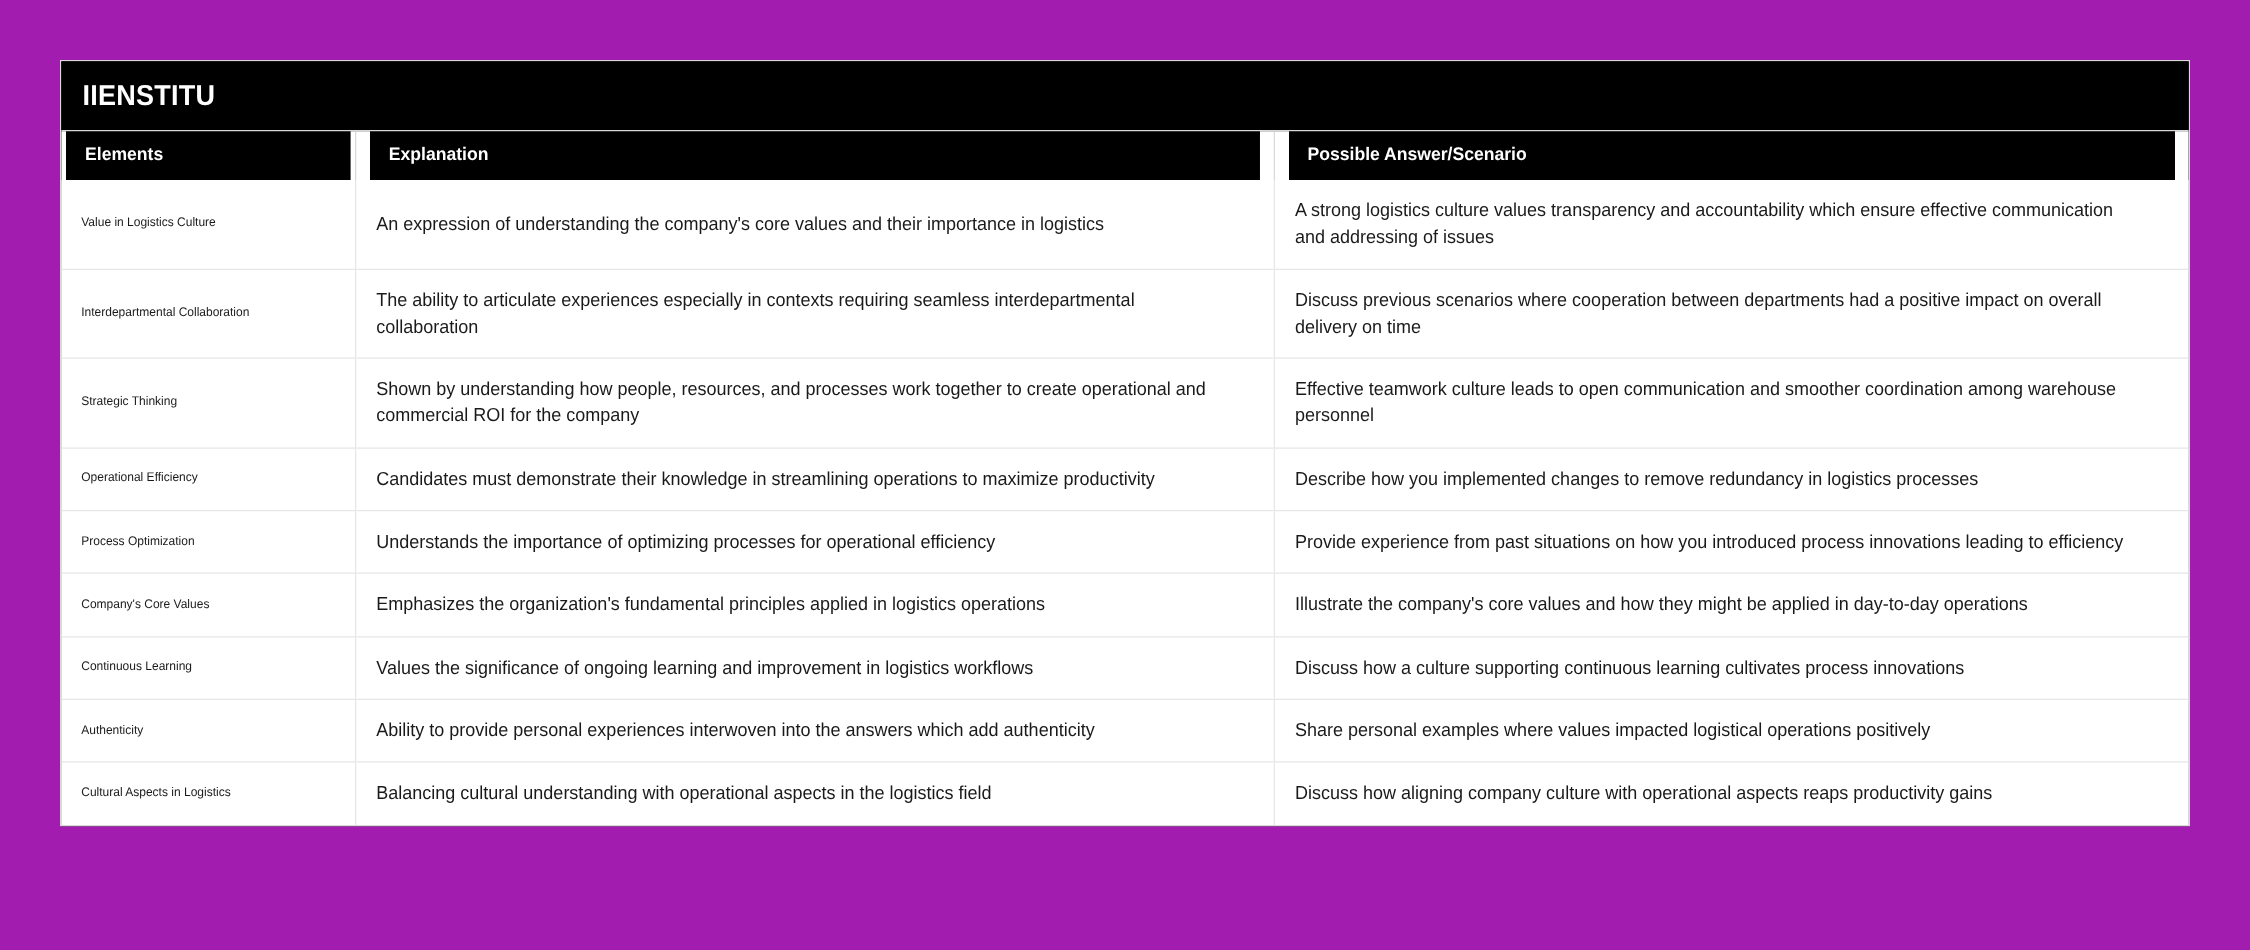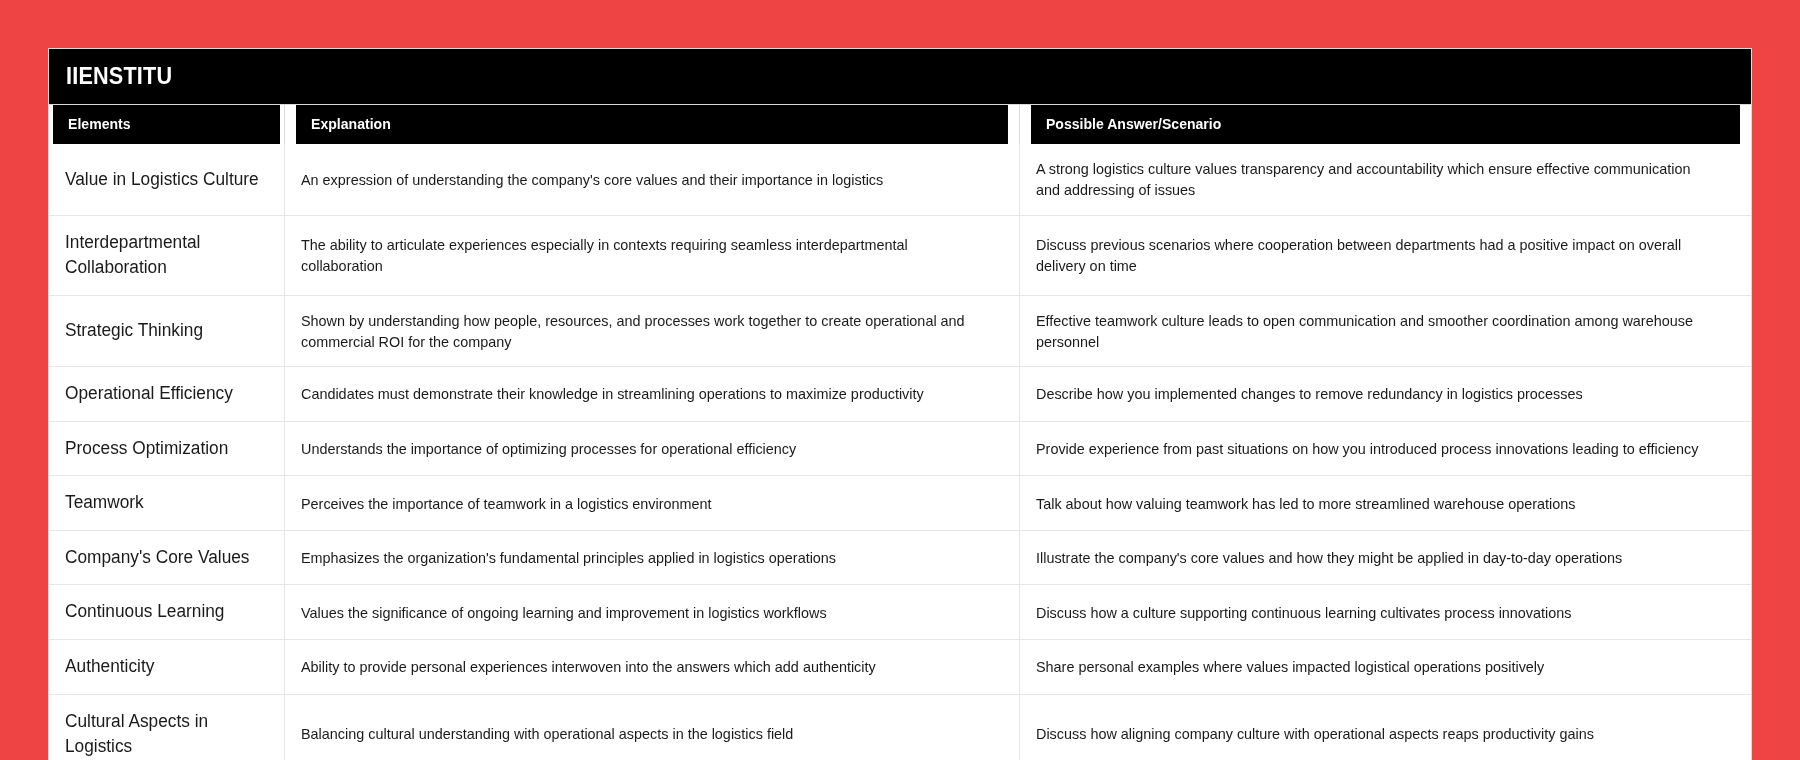--- a/index.html
+++ b/index.html
@@ -9,21 +9,21 @@
   }
   body {
     width: 1800px;
     height: 760px;
     font-family: "Liberation Sans", sans-serif;
     overflow: hidden;
   }
   .page {
     width: 1800px;
     height: 760px;
-    background: #ef4444;
+    background: #a21caf;
     position: relative;
     box-sizing: border-box;
   }
   .table-frame {
     position: absolute;
     left: 48px;
     top: 48px;
     width: 1704px;
     border: 1px solid #d9d9d9;
     box-sizing: border-box;
@@ -84,21 +84,21 @@
     vertical-align: middle;
     border-top: 1px solid #e6e6e6;
     border-right: 1px solid #e6e6e6;
     box-sizing: border-box;
     font-family: "Liberation Sans", sans-serif;
   }
   tbody td:last-child { border-right: none; margin-left: 21px; }
   tbody tr:first-child td { border-top: none; }
 
   tbody td.col-element {
-    font-size: 18px;
+    font-size: 10px;
     color: #1a1a1a;
   }
   .cell-text {
     display: block;
     transform: scaleX(0.96);
     transform-origin: left center;
   }
 </style>
 </head>
 <body>
@@ -174,31 +174,20 @@
             </td>
           <td>
               <span class="cell-text">Understands the importance of optimizing processes for operational efficiency</span>
             </td>
           <td>
               <span class="cell-text">Provide experience from past situations on how you introduced process innovations leading to efficiency</span>
             </td>
         </tr>
         <tr>
           <td class="col-element">
-              <span class="cell-text">Teamwork</span>
-            </td>
-          <td>
-              <span class="cell-text">Perceives the importance of teamwork in a logistics environment</span>
-            </td>
-          <td>
-              <span class="cell-text">Talk about how valuing teamwork has led to more streamlined warehouse operations</span>
-            </td>
-        </tr>
-        <tr>
-          <td class="col-element">
               <span class="cell-text">Company's Core Values</span>
             </td>
           <td>
               <span class="cell-text">Emphasizes the organization's fundamental principles applied in logistics operations</span>
             </td>
           <td>
               <span class="cell-text">Illustrate the company's core values and how they might be applied in day-to-day operations</span>
             </td>
         </tr>
         <tr>

